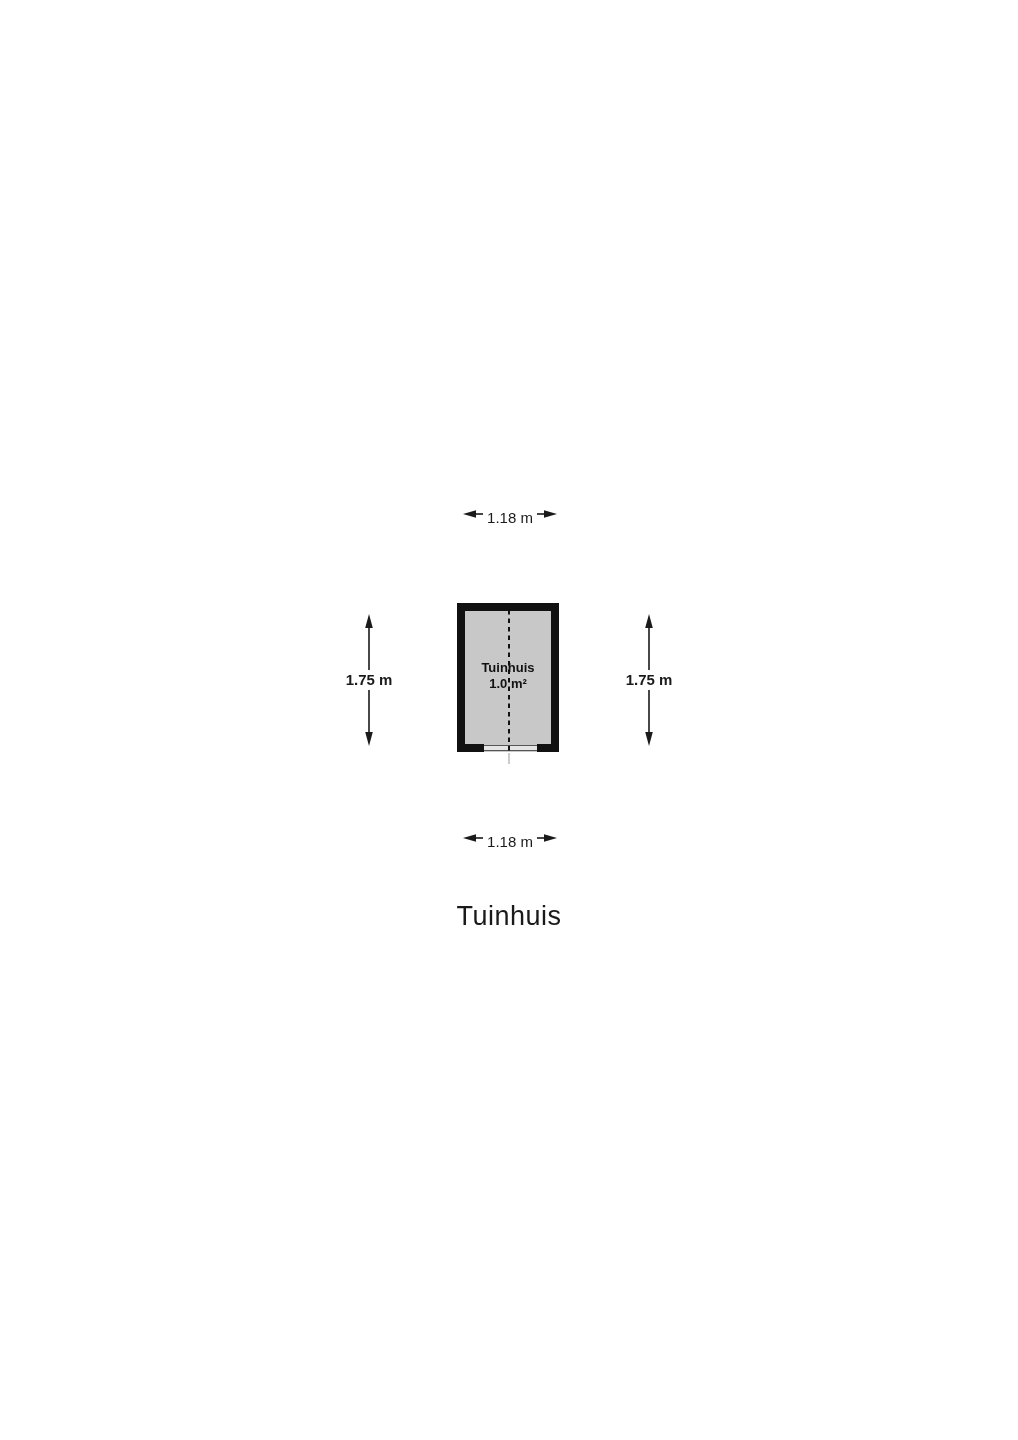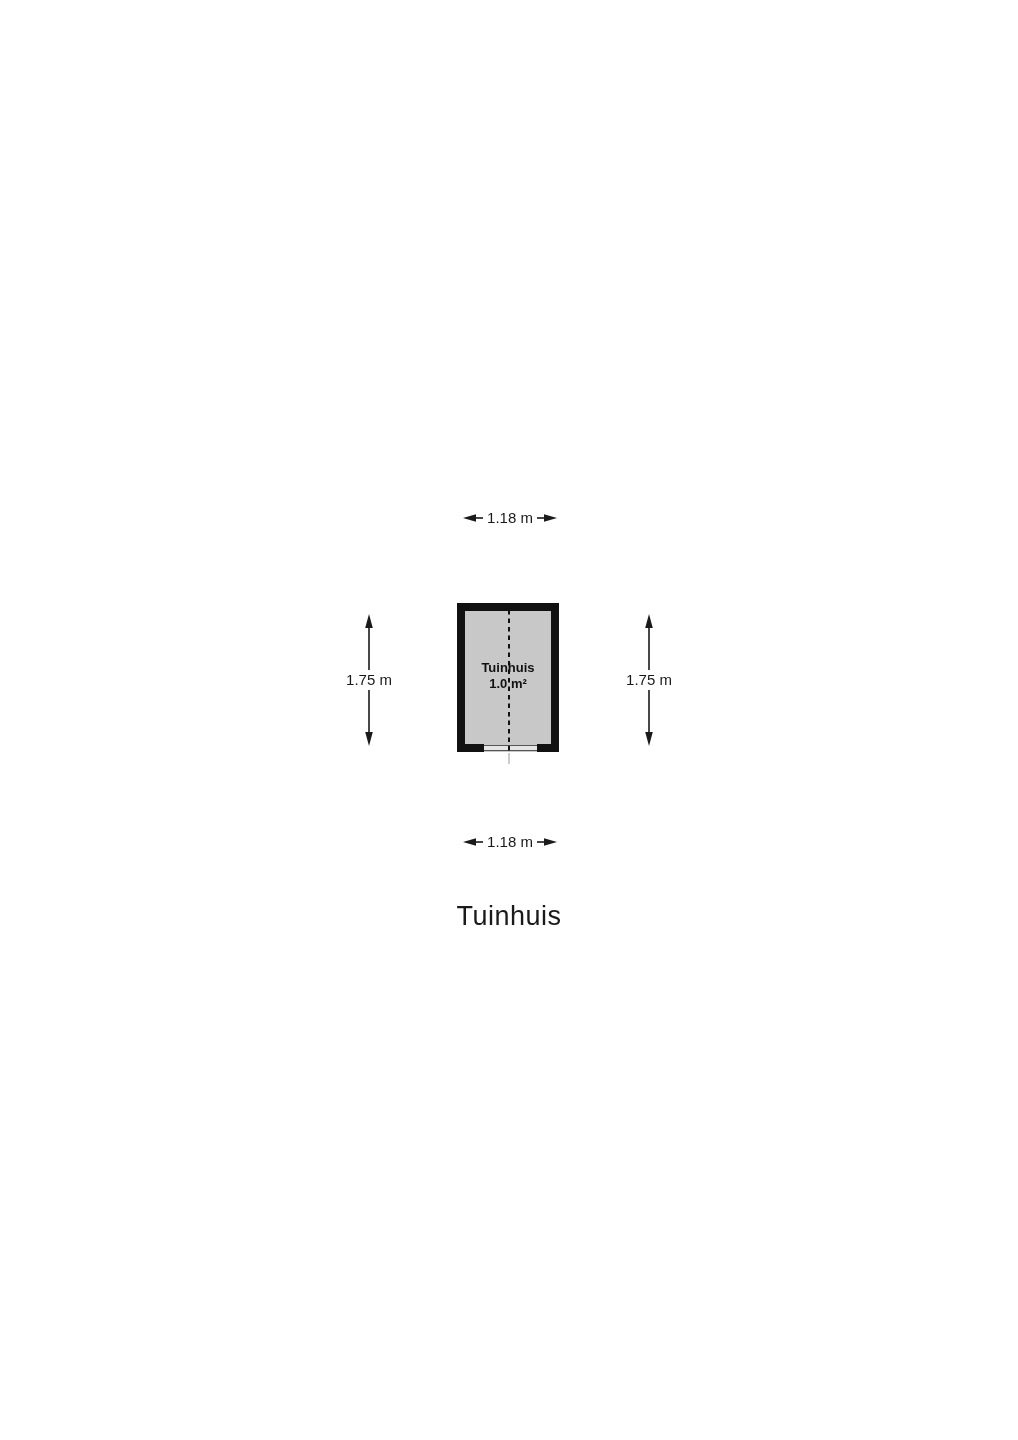--- a/index.html
+++ b/index.html
@@ -17,38 +17,39 @@
     overflow: hidden;
   }
 
   
   .dim-h {
     position: absolute;
     left: 463px;
     width: 94px;
     height: 18px;
     display: flex;
-    align-items: center;
+    align-items: flex-start;
     justify-content: space-between;
   }
   .dim-top    { top: 509px; }
   .dim-bottom { top: 833px; }
   .dim-label {
     font-size: 15px;
     line-height: 18px;
     white-space: nowrap;
     color: #1a1a1a;
   }
 
   
   .dim-v {
     position: absolute;
     top: 614px;
     width: 12px;
     height: 132px;
+    font-weight: bold;
   }
   .dim-left  { left: 363px; }
   .dim-right { left: 643px; }
   .dim-v .dim-label {
     position: absolute;
     top: 50%;
     left: 50%;
     transform: translate(-50%, -50%);
     background: #ffffff;
     padding: 1px 3px;

